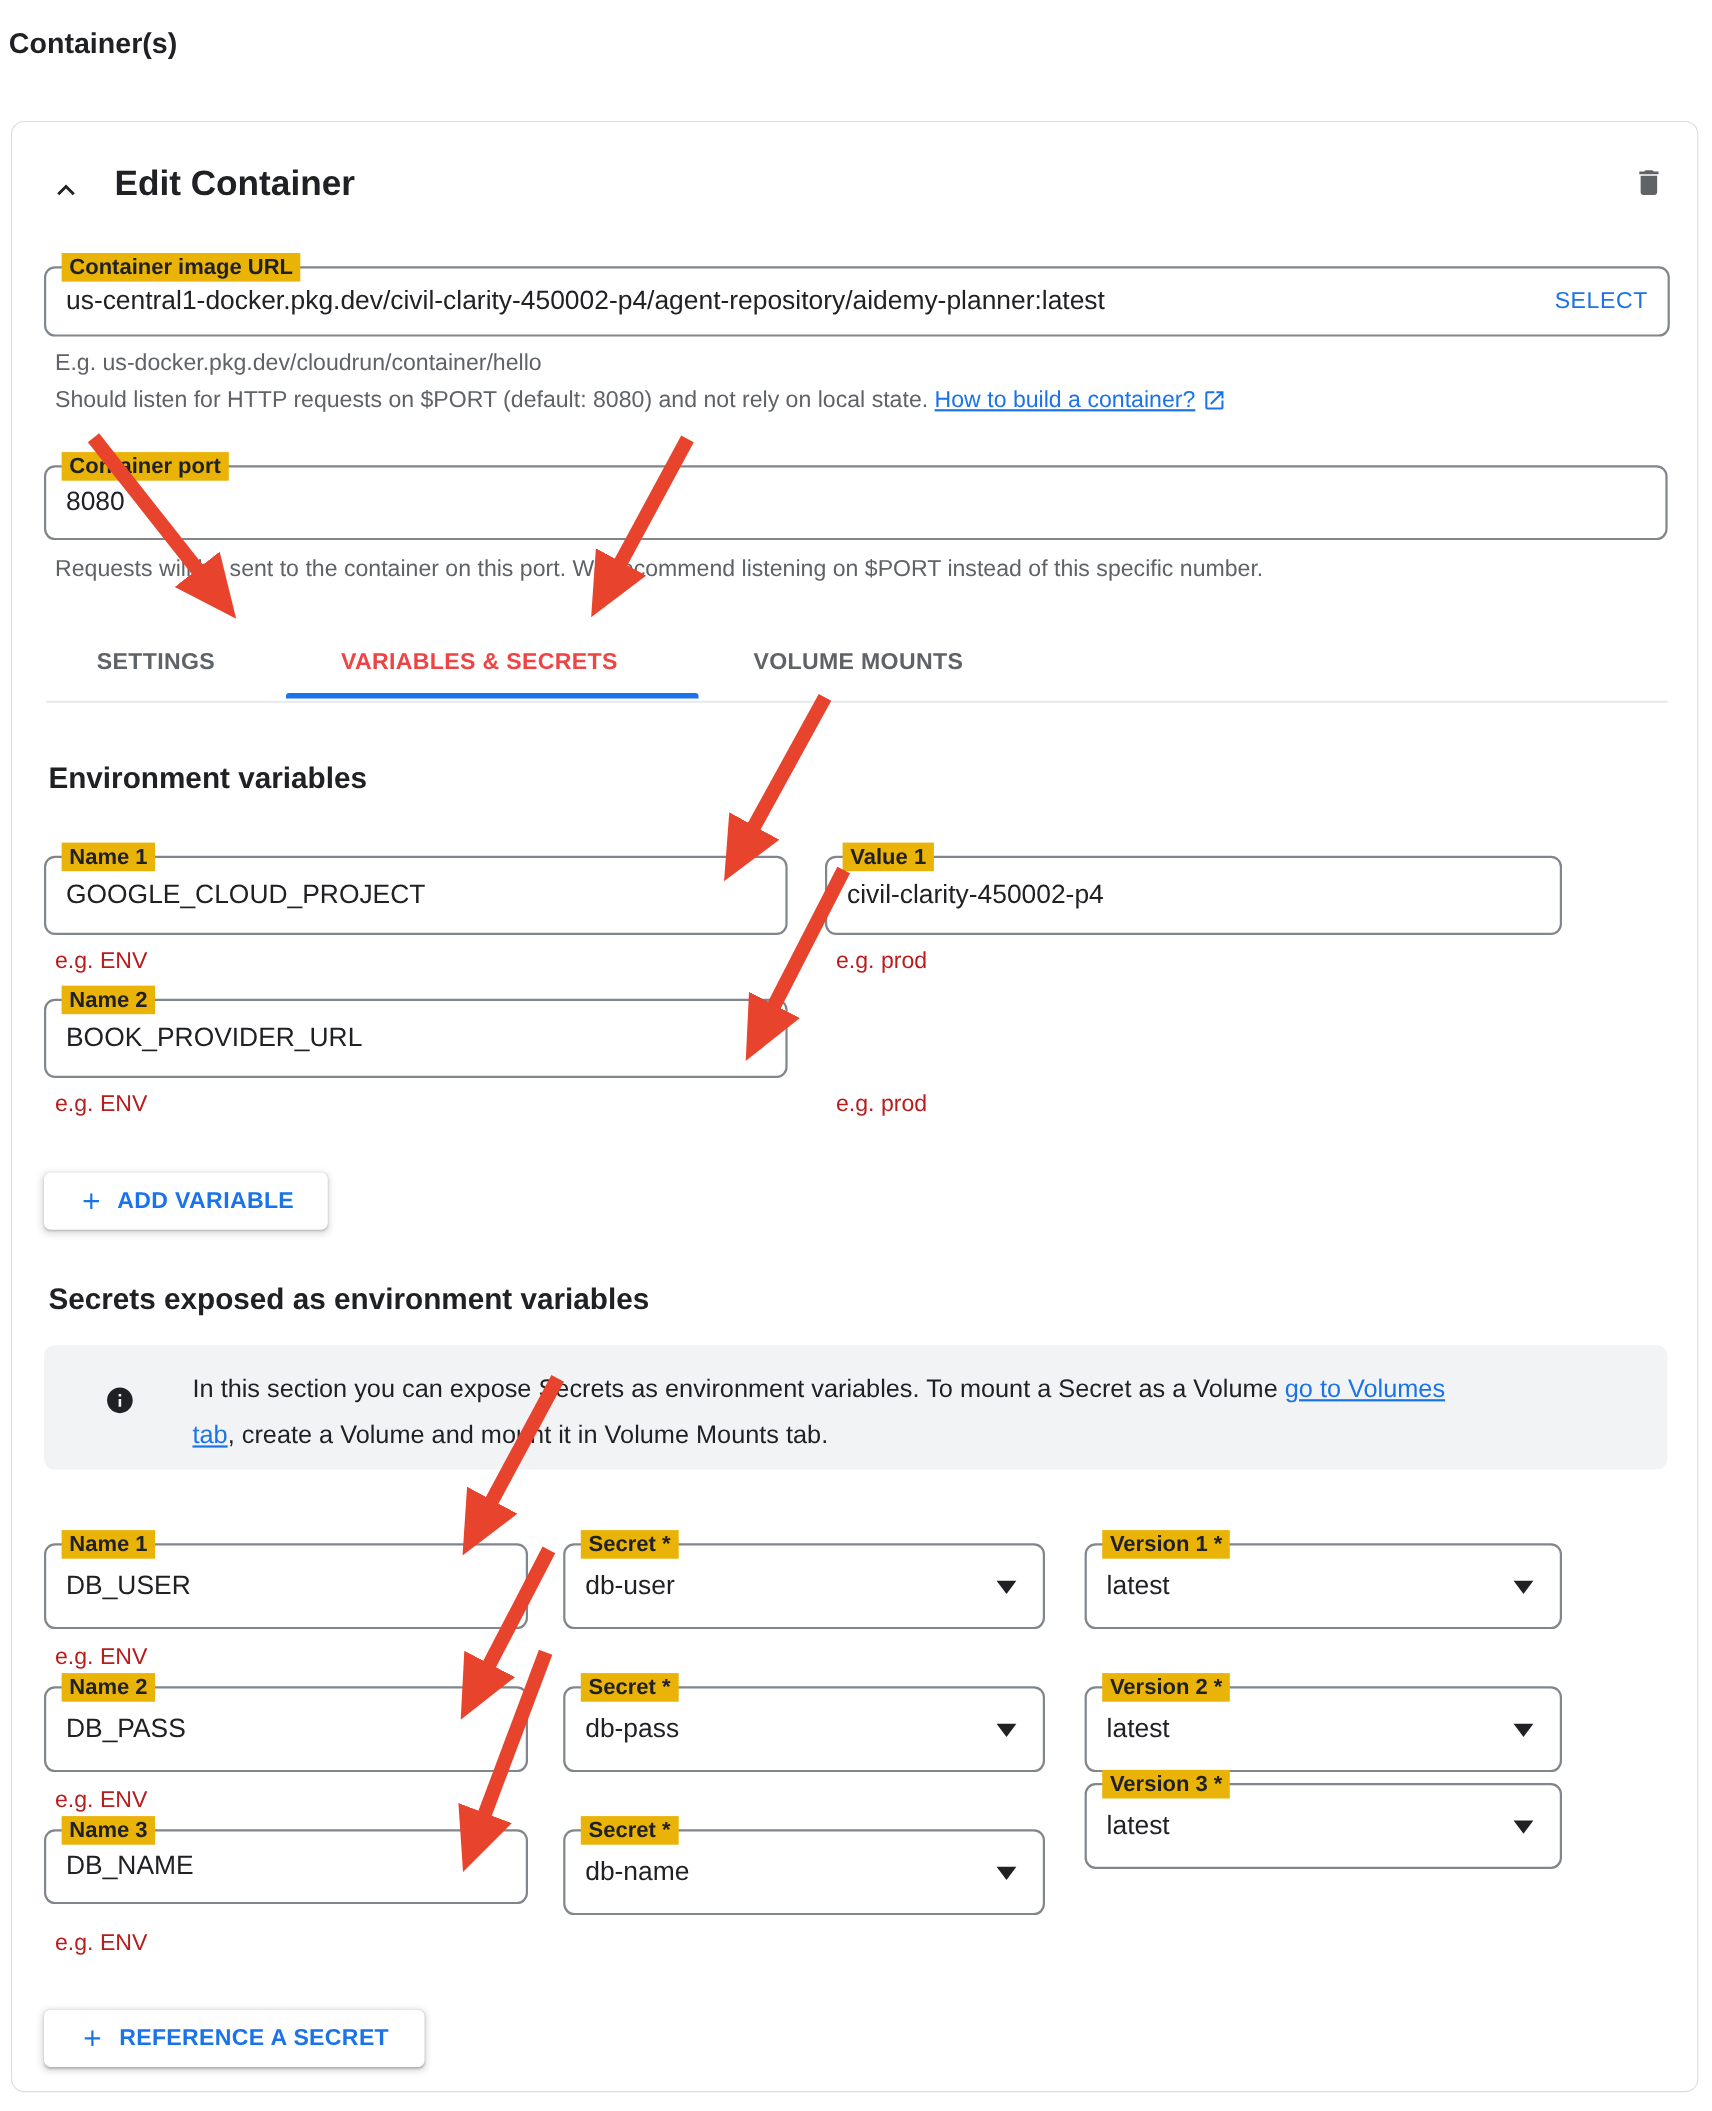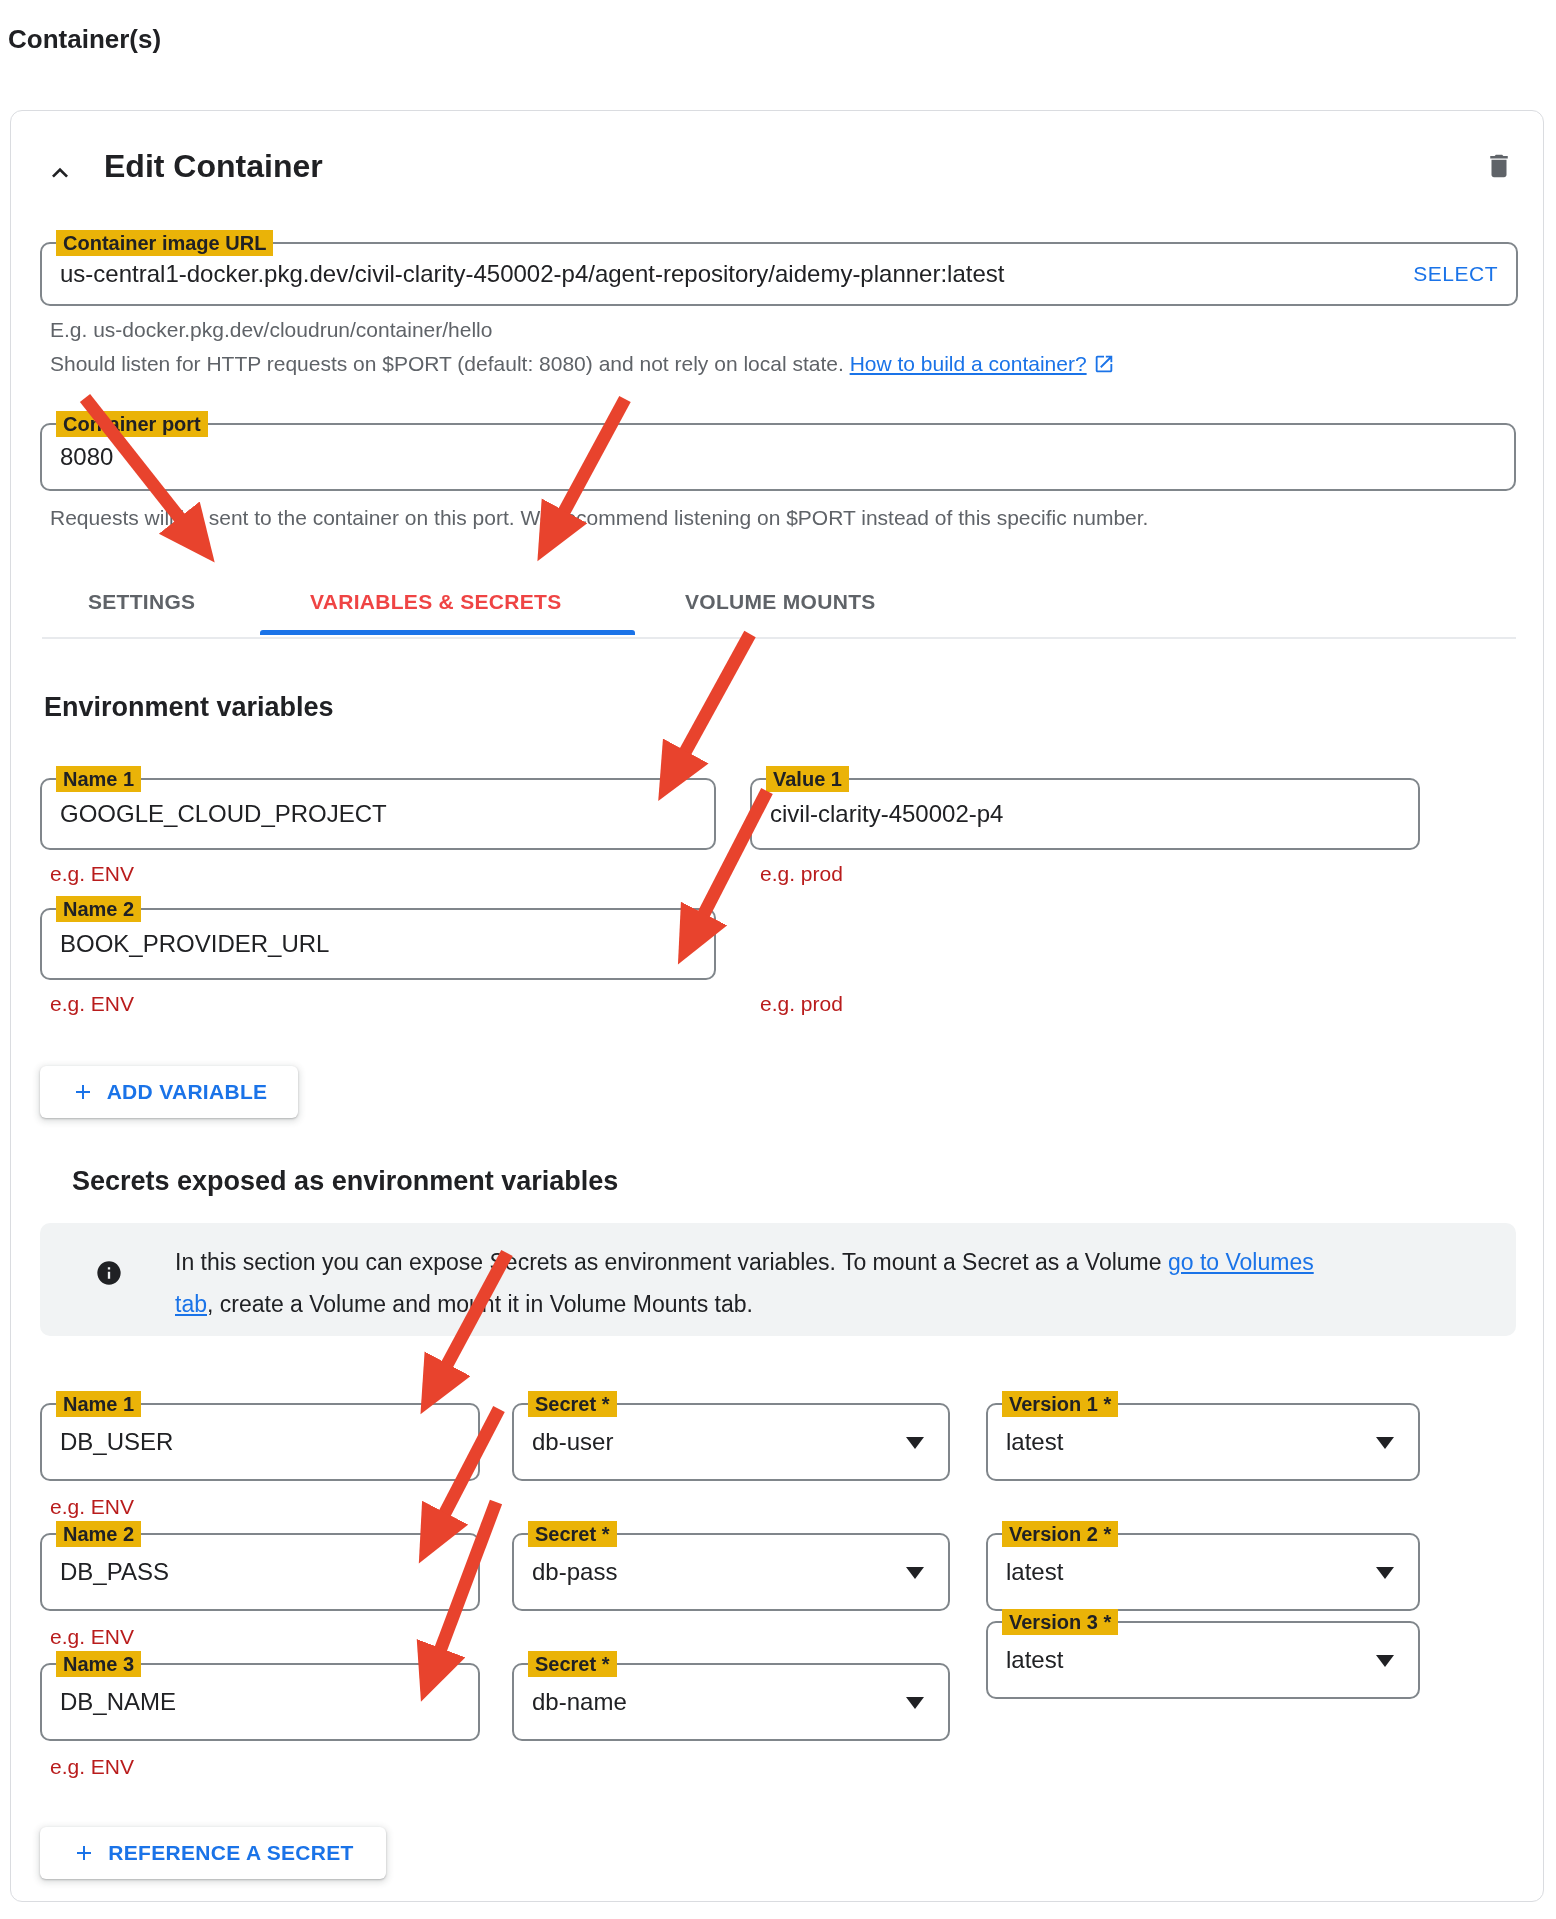--- a/index.html
+++ b/index.html
@@ -128,21 +128,21 @@
   <div class="eg" style="left:50px; top:992px;">e.g. ENV</div>
   <div class="eg" style="left:760px; top:992px;">e.g. prod</div>
 
   <div class="raised-btn" style="left:40px; top:1066px; width:258px; height:52px;">
     <svg width="24" height="24" viewBox="0 0 24 24" fill="#1a73e8">
       <path d="M19 13h-6v6h-2v-6H5v-2h6V5h2v6h6v2z"></path>
     </svg>
     <span>ADD VARIABLE</span>
   </div>
 
-  <div class="section-heading" style="left:44px; top:1166px;margin-left:28px;">Secrets exposed as environment variables</div>
+  <div class="section-heading" style="left:44px; top:1166px;">Secrets exposed as environment variables</div>
 
   <div class="banner"></div>
   <div class="abs" style="left:95px; top:1259px; width:28px; height:28px;">
     <svg width="28" height="28" viewBox="0 0 24 24" fill="#202124">
       <path d="M12 2C6.48 2 2 6.48 2 12s4.48 10 10 10 10-4.48 10-10S17.52 2 12 2zm1 15h-2v-6h2v6zm0-8h-2V7h2v2z"></path>
     </svg>
   </div>
   <div class="banner-line" style="left:175px; top:1249px;">
     <span style="white-space:pre;">In this section you can expose Secrets as environment variables. To mount a Secret as a Volume </span><a class="blue-link">go to Volumes</a>
   </div>
@@ -175,21 +175,21 @@
     <span class="fvalue">db-pass</span>
     <span class="caret"></span>
   </div>
   <div class="ofield" style="left:986px; top:1533px; width:434px; height:78px;">
     <span class="flabel">Version 2 *</span>
     <span class="fvalue">latest</span>
     <span class="caret"></span>
   </div>
   <div class="eg" style="left:50px; top:1625px;">e.g. ENV</div>
 
-  <div class="ofield" style="left:40px; top:1663px; width:440px; height:78px;">
+  <div class="ofield" style="left:40px; top:1663px; width:440px; height:68px;">
     <span class="flabel">Name 3</span>
     <span class="fvalue">DB_NAME</span>
   </div>
   <div class="ofield" style="left:512px; top:1663px; width:438px; height:78px;">
     <span class="flabel">Secret *</span>
     <span class="fvalue">db-name</span>
     <span class="caret"></span>
   </div>
   <div class="ofield" style="left:986px; top:1621px; width:434px; height:78px;">
     <span class="flabel">Version 3 *</span>

